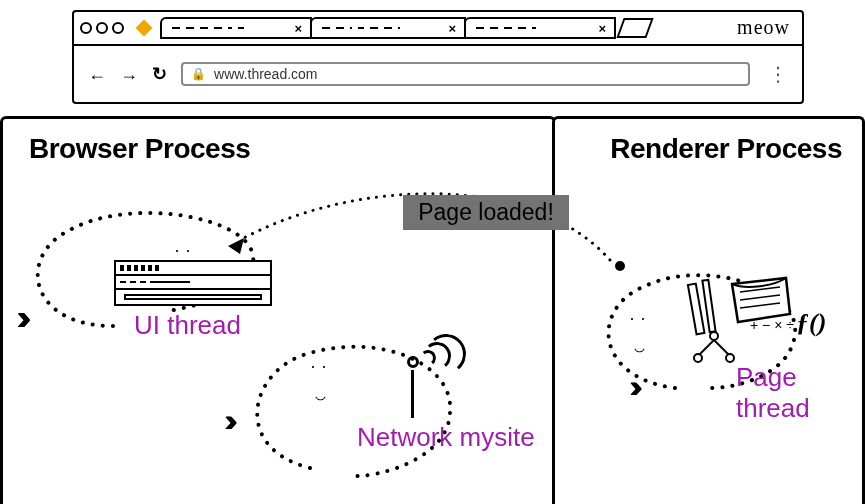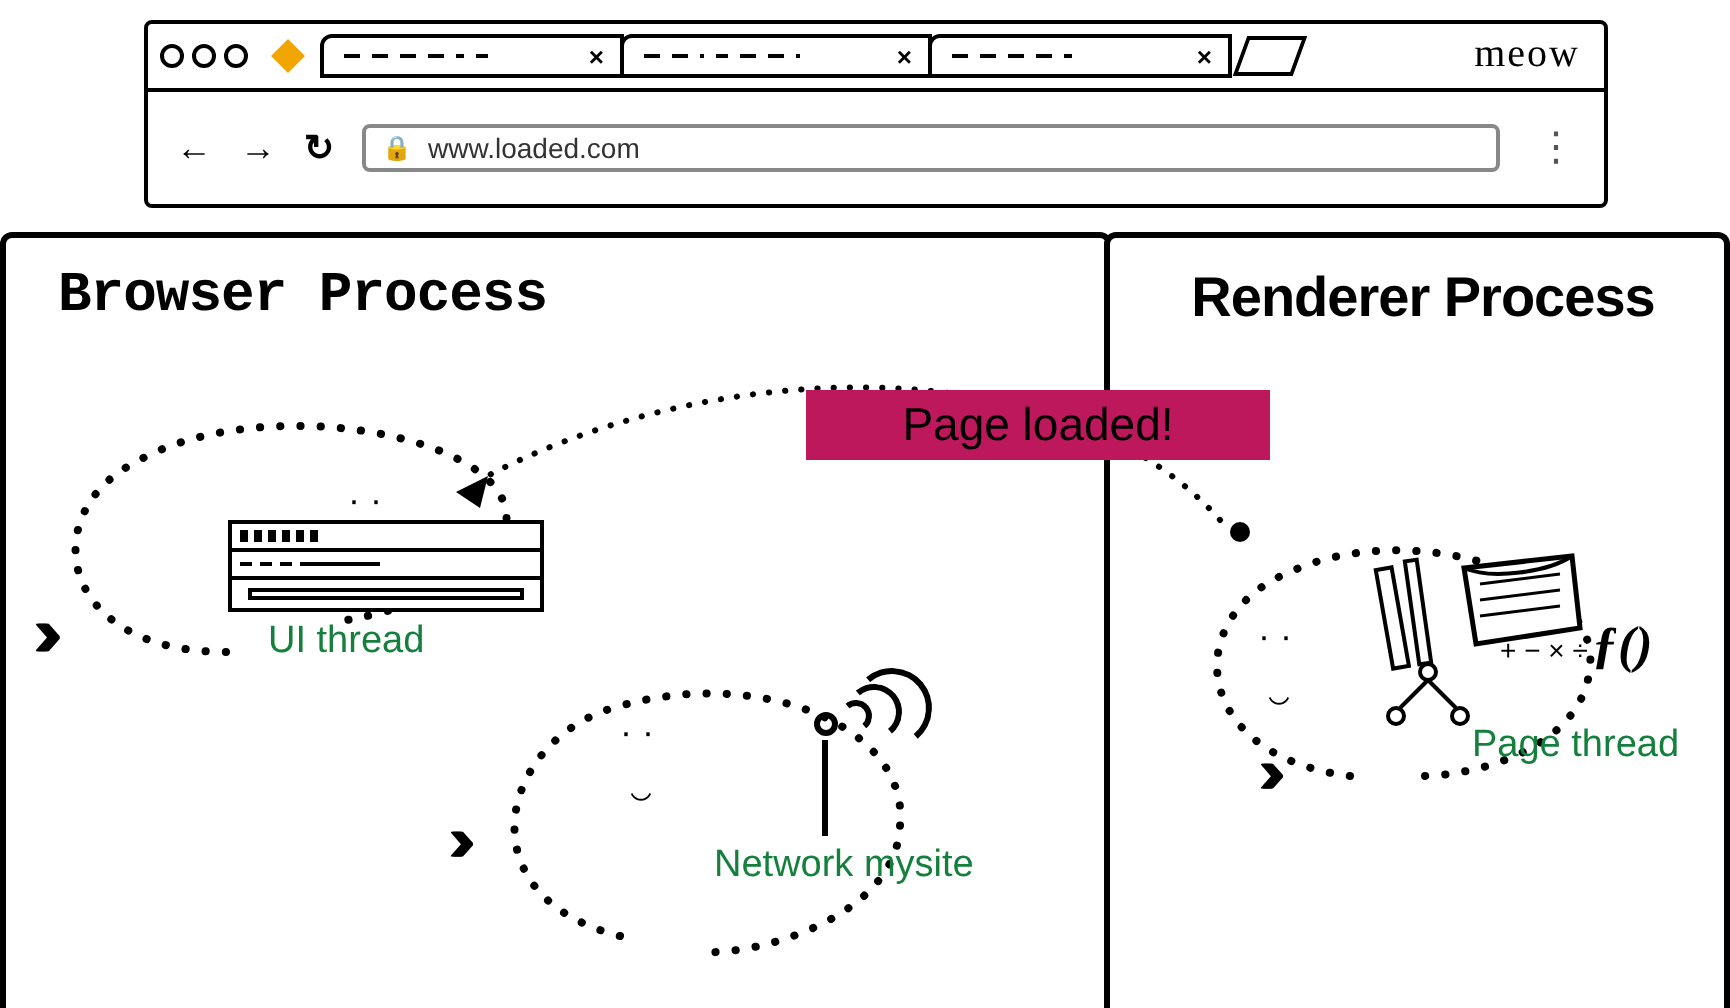--- a/index.html
+++ b/index.html
@@ -80,41 +80,41 @@
   .lock { font-size: 12px; color:#888; }
   .kebab { margin-left: 18px; font-size: 20px; color:#555; line-height: 0.5; }
 
   
   .panel {
     position: absolute;
     border: 3px solid #000;
     border-bottom: none;
     background: #fff;
   }
-  .panel.left  { left: 0;  top: 116px; width: 556px; height: 388px; border-radius: 6px 6px 0 0; font-family: Liberation Mono, monospace;}
+  .panel.left  { left: 0;  top: 116px; width: 556px; height: 388px; border-radius: 6px 6px 0 0;}
   .panel.right { left: 552px; top: 116px; width: 313px; height: 388px; border-radius: 6px 6px 0 0;}
   .panel-title {
     font-size: 28px; font-weight: 600; letter-spacing: -0.5px;
     padding: 14px 20px 0 26px;
   }
-  .panel.right .panel-title { text-align: center; }
+  .panel.right .panel-title { text-align: right; }
 
   
   .callout {
     position: absolute;
     left: 403px; top: 195px;
-    width: 232px; height: 35px;
-    background: #be185d;
+    width: 166px; height: 35px;
+    background: #737373;
     font-size: 23px;
     display: flex; align-items: center; justify-content: center;
     z-index: 5;
   }
 
   
-  .tlabel { position: absolute; font-size: 19px; color:#15803d; }
+  .tlabel { position: absolute; font-size: 26px; color:#a21caf; }
   .tlabel.ui   { left: 134px; top: 310px; }
   .tlabel.net  { left: 357px; top: 422px; }
   .tlabel.main { left: 736px; top: 362px; }
 
   
   svg.blob { position: absolute; overflow: visible; }
   .dotpath { fill: none; stroke: #000; stroke-width: 4; stroke-linecap: round; stroke-dasharray: 0.1 10; }
   .dotthin { fill: none; stroke: #000; stroke-width: 3; stroke-linecap: round; stroke-dasharray: 0.1 8; }
 
   
@@ -187,21 +187,21 @@
     </div>
     <div class="newtab"></div>
     <div class="tab-brand">meow</div>
   </div>
   <div class="navbar">
     <span class="nav-arrow">←</span>
     <span class="nav-arrow">→</span>
     <span class="nav-reload">↻</span>
     <div class="urlbar">
       <span class="lock">🔒</span>
-      <span>www.loaded.com</span>
+      <span>www.thread.com</span>
     </div>
     <span class="kebab">⋮</span>
   </div>
 </div>
 
 <div class="panel left">
   <div class="panel-title">Browser Process</div>
 </div>
 <div class="panel right">
   <div class="panel-title">Renderer Process</div>

